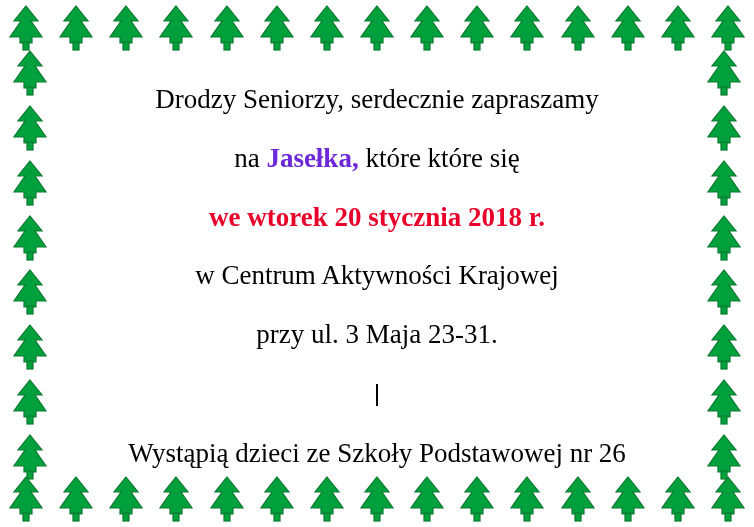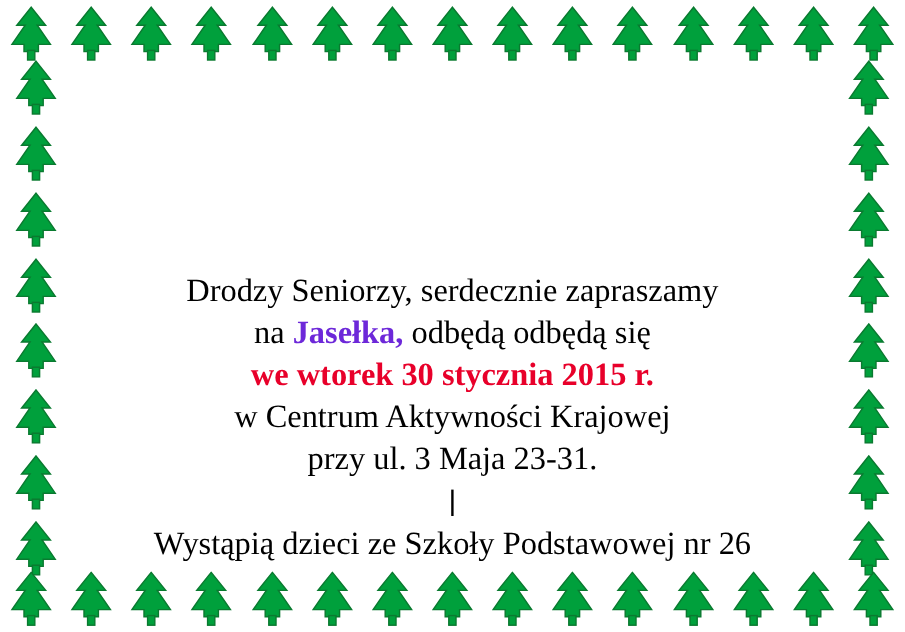--- a/index.html
+++ b/index.html
@@ -51,21 +51,21 @@
   
   .content {
     position: absolute;
     left: 62px;
     right: 62px;
     top: 56px;
     bottom: 56px;
     display: flex;
     flex-direction: column;
     align-items: center;
-    justify-content: flex-end;
+    justify-content: space-between;
     padding-top: 26px;
     box-sizing: border-box;
   }
 
   .line {
     font-size: 27px;
     line-height: 35px;
     color: #000000;
     text-align: center;
     white-space: nowrap;
@@ -281,21 +281,21 @@
         <rect x="19" y="37" width="6" height="8" fill="#00a03c" stroke="#0a7a30" stroke-width="1.2"></rect>
       </svg>
     <svg class="tree" viewBox="0 0 44 46">
         <polygon points="22,1 34,16 27,16 38,32 28,32 28,38 16,38 16,32 6,32 17,16 10,16" fill="#00a03c" stroke="#0a7a30" stroke-width="1.2"></polygon>
         <rect x="19" y="37" width="6" height="8" fill="#00a03c" stroke="#0a7a30" stroke-width="1.2"></rect>
       </svg>
   </div>
 
   <div class="content">
     <div class="line">Drodzy Seniorzy, serdecznie zapraszamy</div>
-    <div class="line"><span>na </span><span class="hl">Jasełka,</span><span> odbędą odbędą się</span></div>
-    <div class="line red">we wtorek 30 stycznia 2015 r.</div>
+    <div class="line"><span>na </span><span class="hl">Jasełka,</span><span> które które się</span></div>
+    <div class="line red">we wtorek 20 stycznia 2018 r.</div>
     <div class="line">w Centrum Aktywności Krajowej</div>
     <div class="line">przy ul. 3 Maja 23-31.</div>
     <div class="sep"></div>
     <div class="line">Wystąpią dzieci ze Szkoły Podstawowej nr 26</div>
   </div>
 
 </div>
 
 </body></html>

